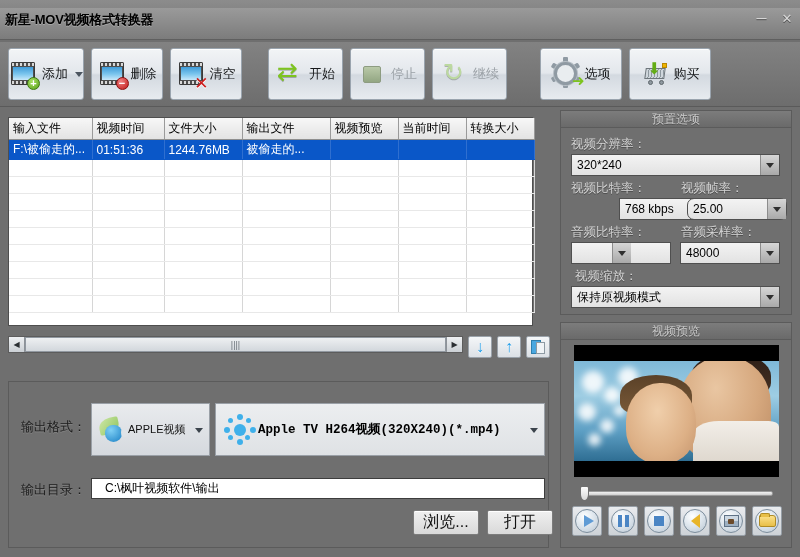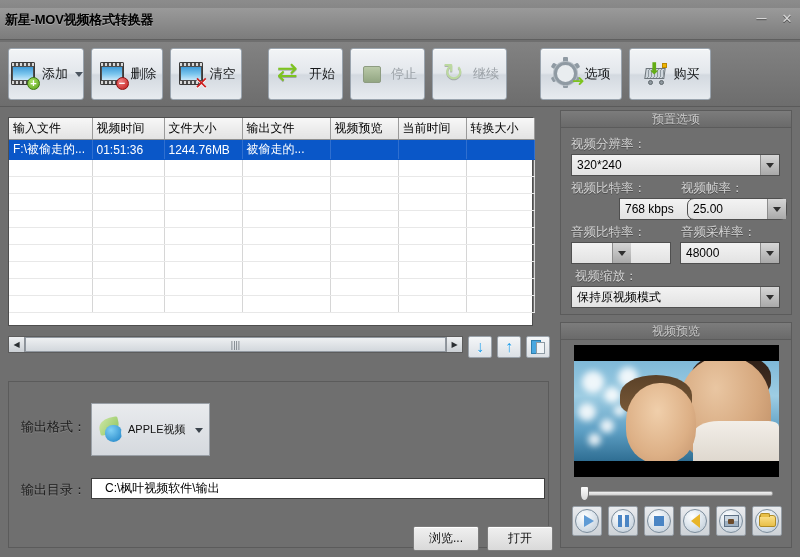--- a/index.html
+++ b/index.html
@@ -222,23 +222,22 @@
   }
   .dir-input {
     position: absolute; left: 82px; top: 96px; width: 454px; height: 21px;
     background: #ffffff; border: 1px solid #3d3d3d;
     font-size: 12px; color: #000; padding: 2px 13px; font-family: inherit;
   }
   .out-btn {
     position: absolute; height: 25px; width: 66px;
     background: linear-gradient(to bottom, #f0f0f0, #d9d9d9);
     border: 1px solid #7c7c7c; border-radius: 2px;
-    font-size: 12px; color: #111; cursor: pointer; font-family: inherit;
+    font-size: 16px; color: #111; cursor: pointer; font-family: inherit;
     box-shadow: inset 0 1px 0 #fff;
-    margin-top: 16px;
   }
 
   
   .rpanel {
     position: absolute; background: #6f6f6f; border: 1px solid #5b5b5b;
   }
   .rpanel-head {
     height: 17px; background: linear-gradient(to bottom, #7c7c7c, #6a6a6a);
     border-bottom: 1px solid #5b5b5b;
     display: flex; align-items: center; justify-content: center;
@@ -574,20 +573,35 @@
     <div class="fmt-cat">
       <span class="apple-ico">
         <span class="apple-leaf"></span>
           <span class="apple-body"></span>
           <span class="apple-bite"></span>
       </span>
       <span class="fmt-cat-text">APPLE视频</span>
       <span class="mini-caret"></span>
     </div>
 
+    <div class="fmt-sel">
+      <span class="dots-ico">
+        <i style="left:15px;top:2px;width:6px;height:6px;"></i>
+        <i style="left:24px;top:6px;width:5px;height:5px;"></i>
+        <i style="left:28px;top:15px;width:6px;height:6px;"></i>
+        <i style="left:23px;top:23px;width:5px;height:5px;"></i>
+        <i style="left:15px;top:27px;width:6px;height:6px;"></i>
+        <i style="left:6px;top:23px;width:5px;height:5px;"></i>
+        <i style="left:2px;top:15px;width:6px;height:6px;"></i>
+        <i style="left:6px;top:6px;width:5px;height:5px;"></i>
+        <i style="left:12px;top:12px;width:12px;height:12px;"></i>
+      </span>
+      <span class="fmt-sel-text">Apple TV H264视频(320X240)(*.mp4)</span>
+      <span class="mini-caret"></span>
+    </div>
 
     <div class="out-label" style="left:12px; top:99px;">输出目录：</div>
     <input class="dir-input" type="text" value="C:\枫叶视频软件\输出" style="">
 
     <button class="out-btn" style="left:404px; top:128px;">浏览...</button>
     <button class="out-btn" style="left:478px; top:128px;">打开</button>
   </div>
 
   <div class="rpanel" id="preset">
     <div class="rpanel-head">预置选项</div>

